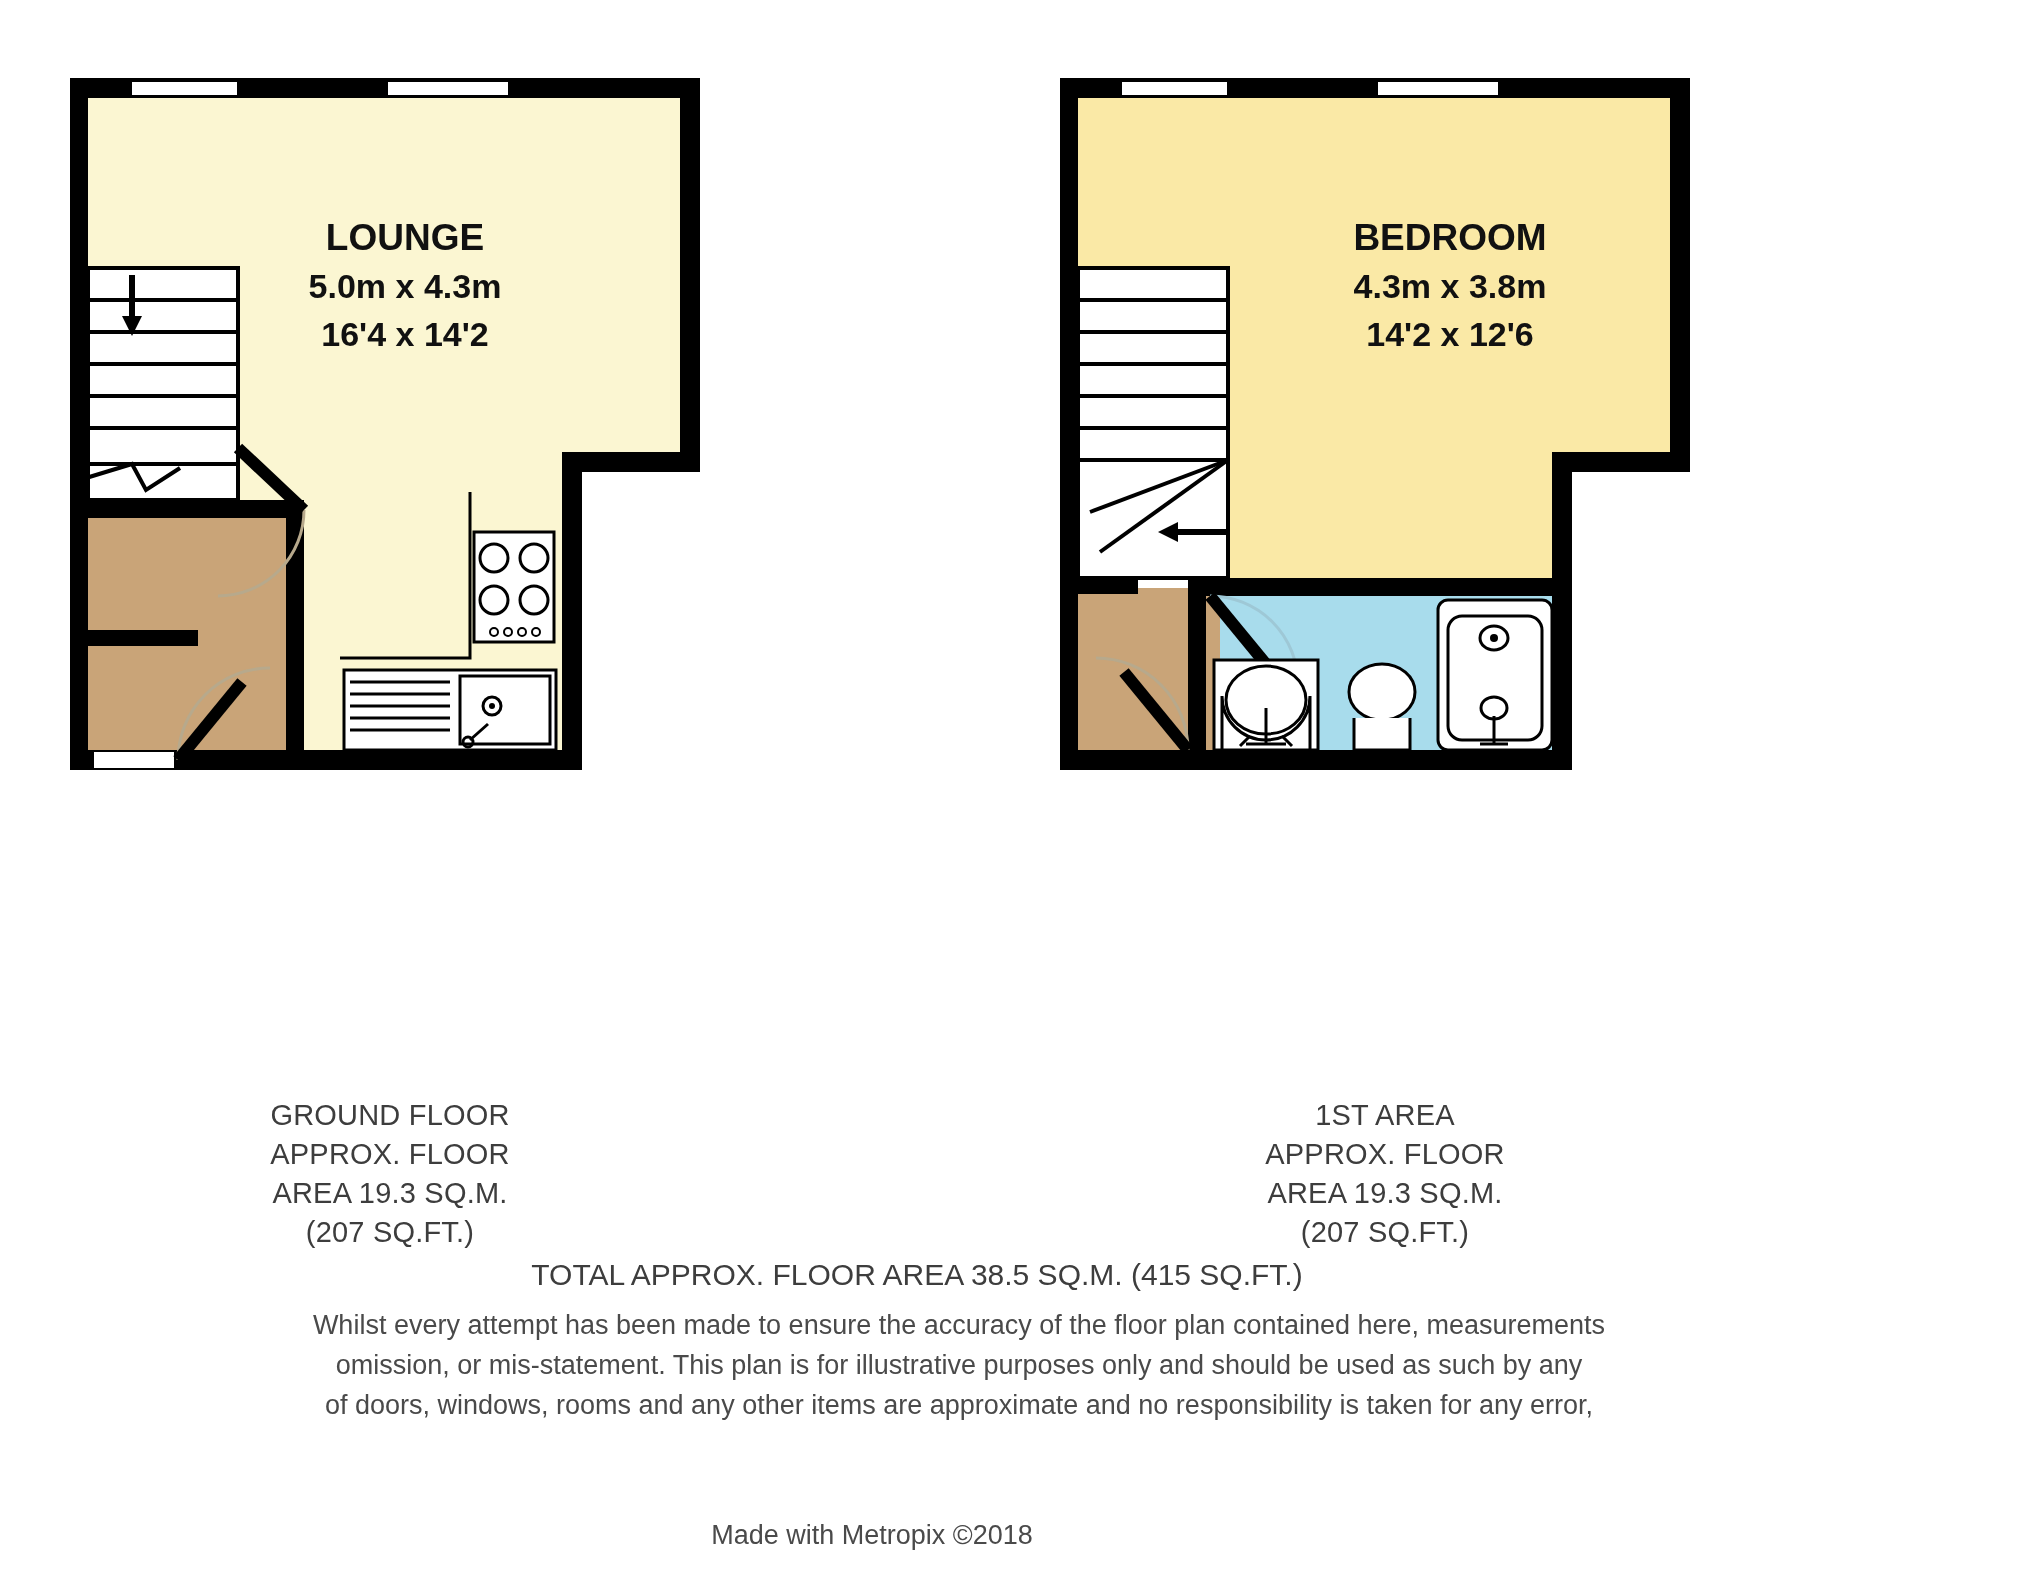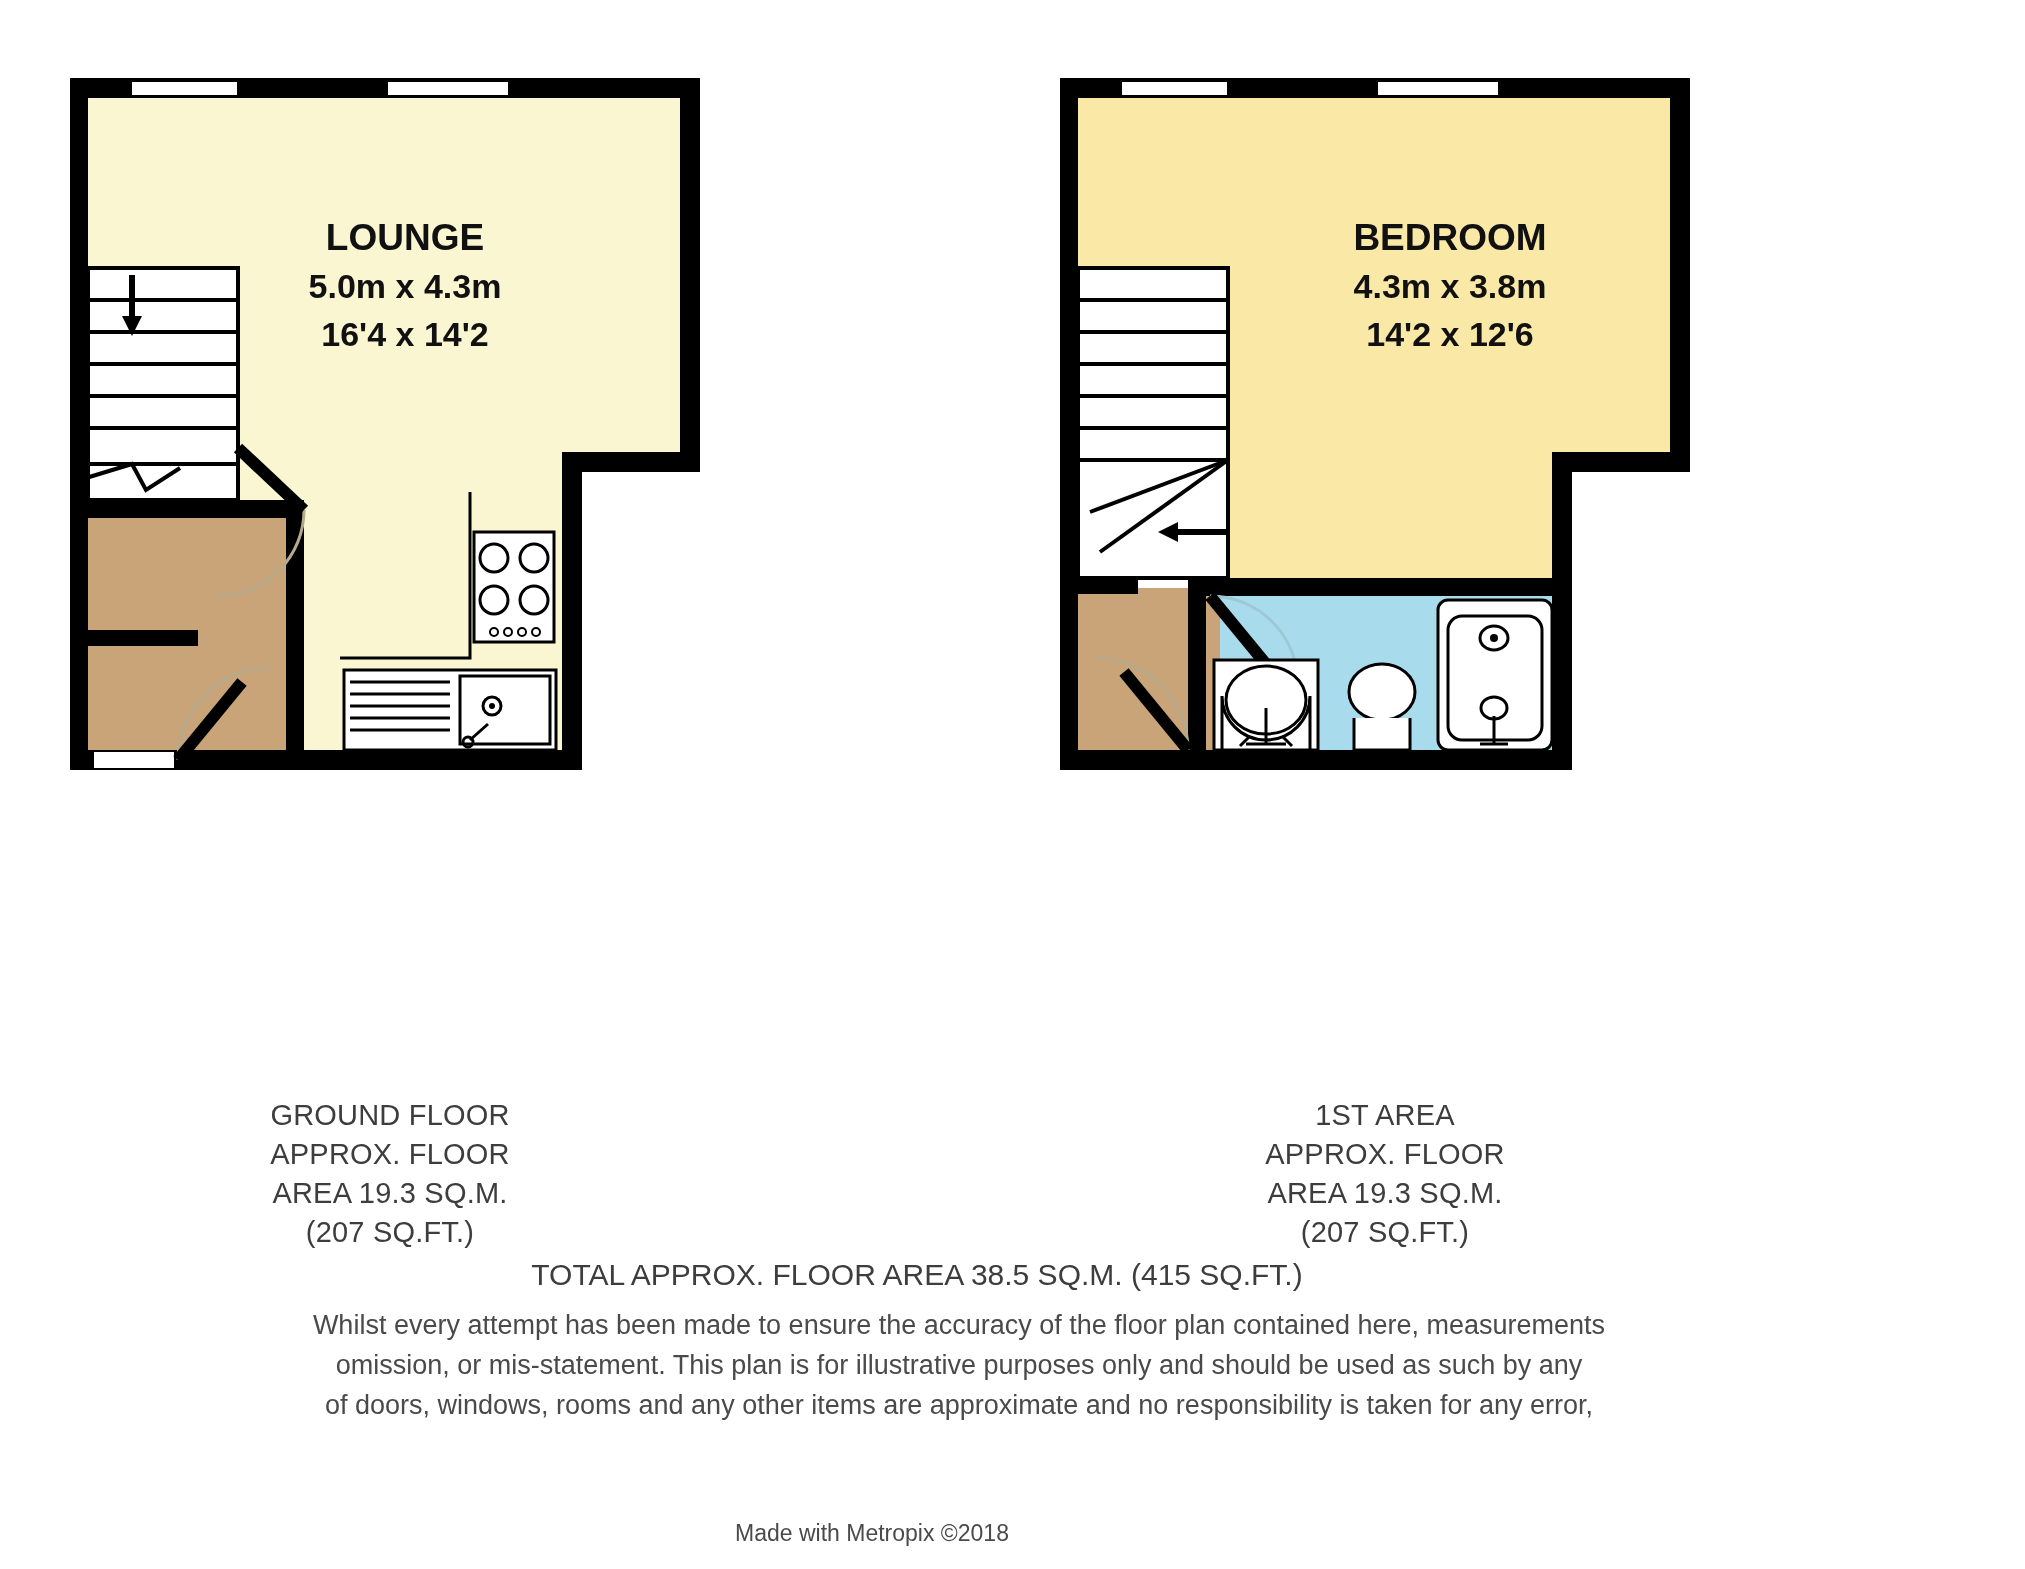--- a/index.html
+++ b/index.html
@@ -66,21 +66,21 @@
     color: #4a4a4a;
   }
   #disclaimer div { white-space: nowrap; }
 
   #credit {
     position: absolute;
     left: 0;
     top: 1520px;
     width: 1744px;
     text-align: center;
-    font-size: 23px;
+    font-size: 27px;
     color: #4a4a4a;
   }
 
   
   .room-name {
     font-family: "Liberation Sans", sans-serif;
     font-size: 37px;
     font-weight: bold;
     fill: #111111;
     text-anchor: middle;

